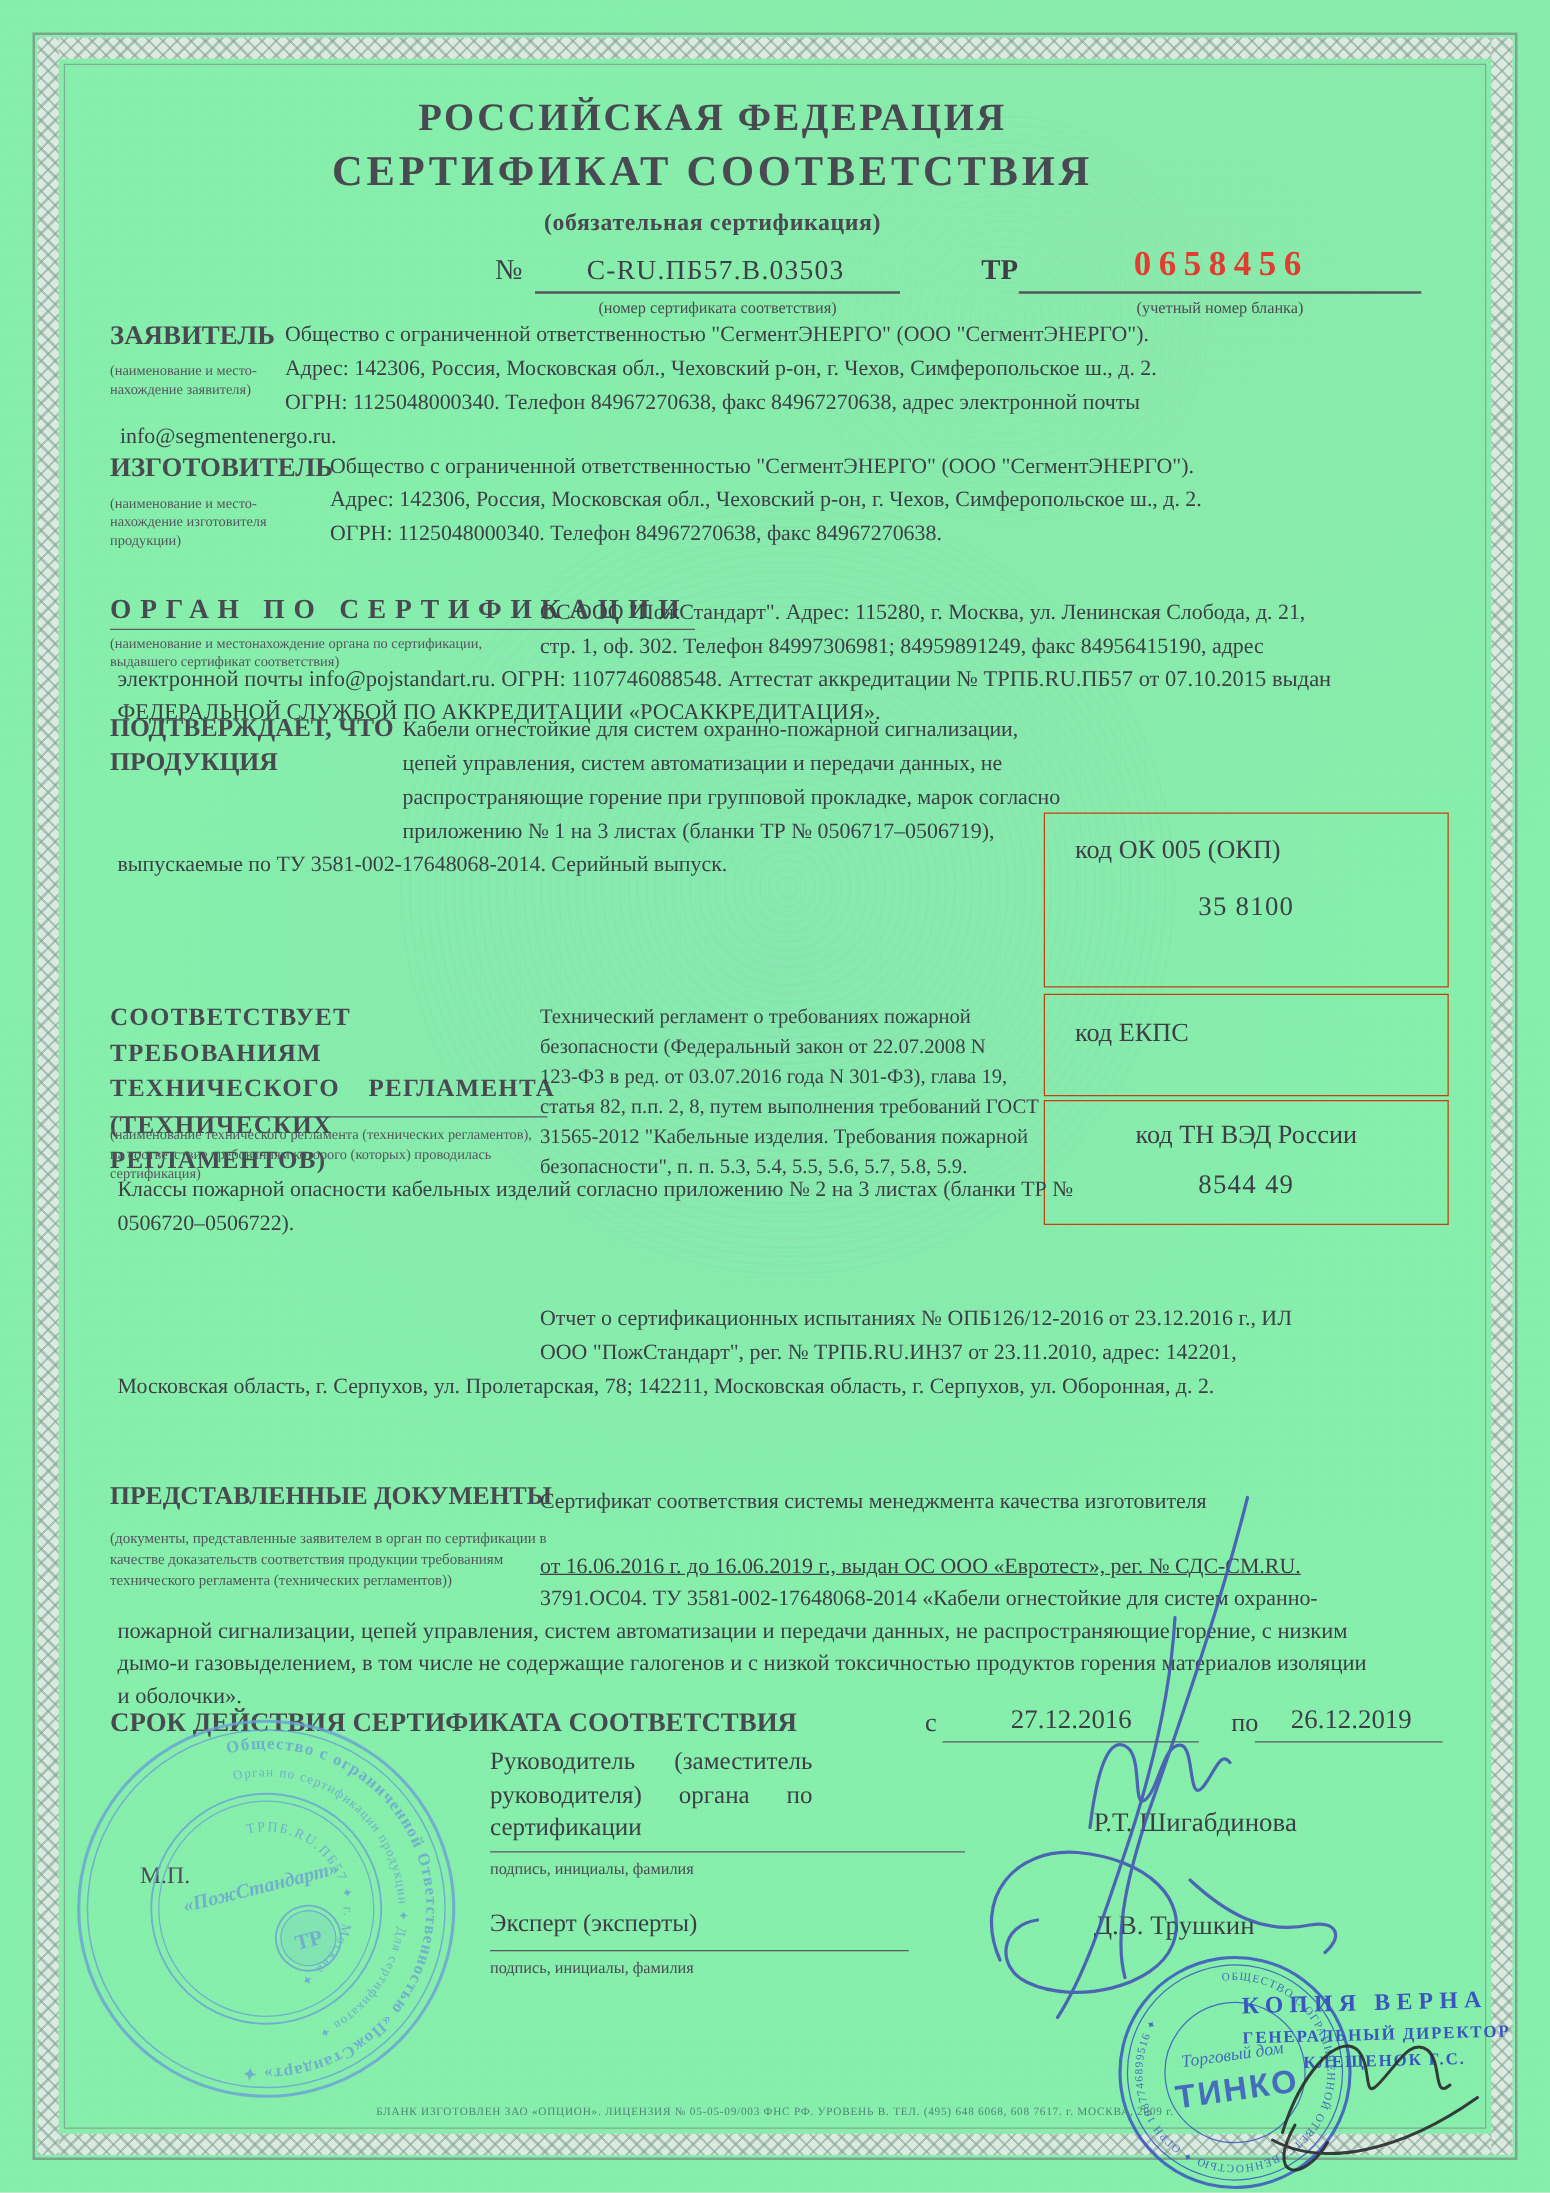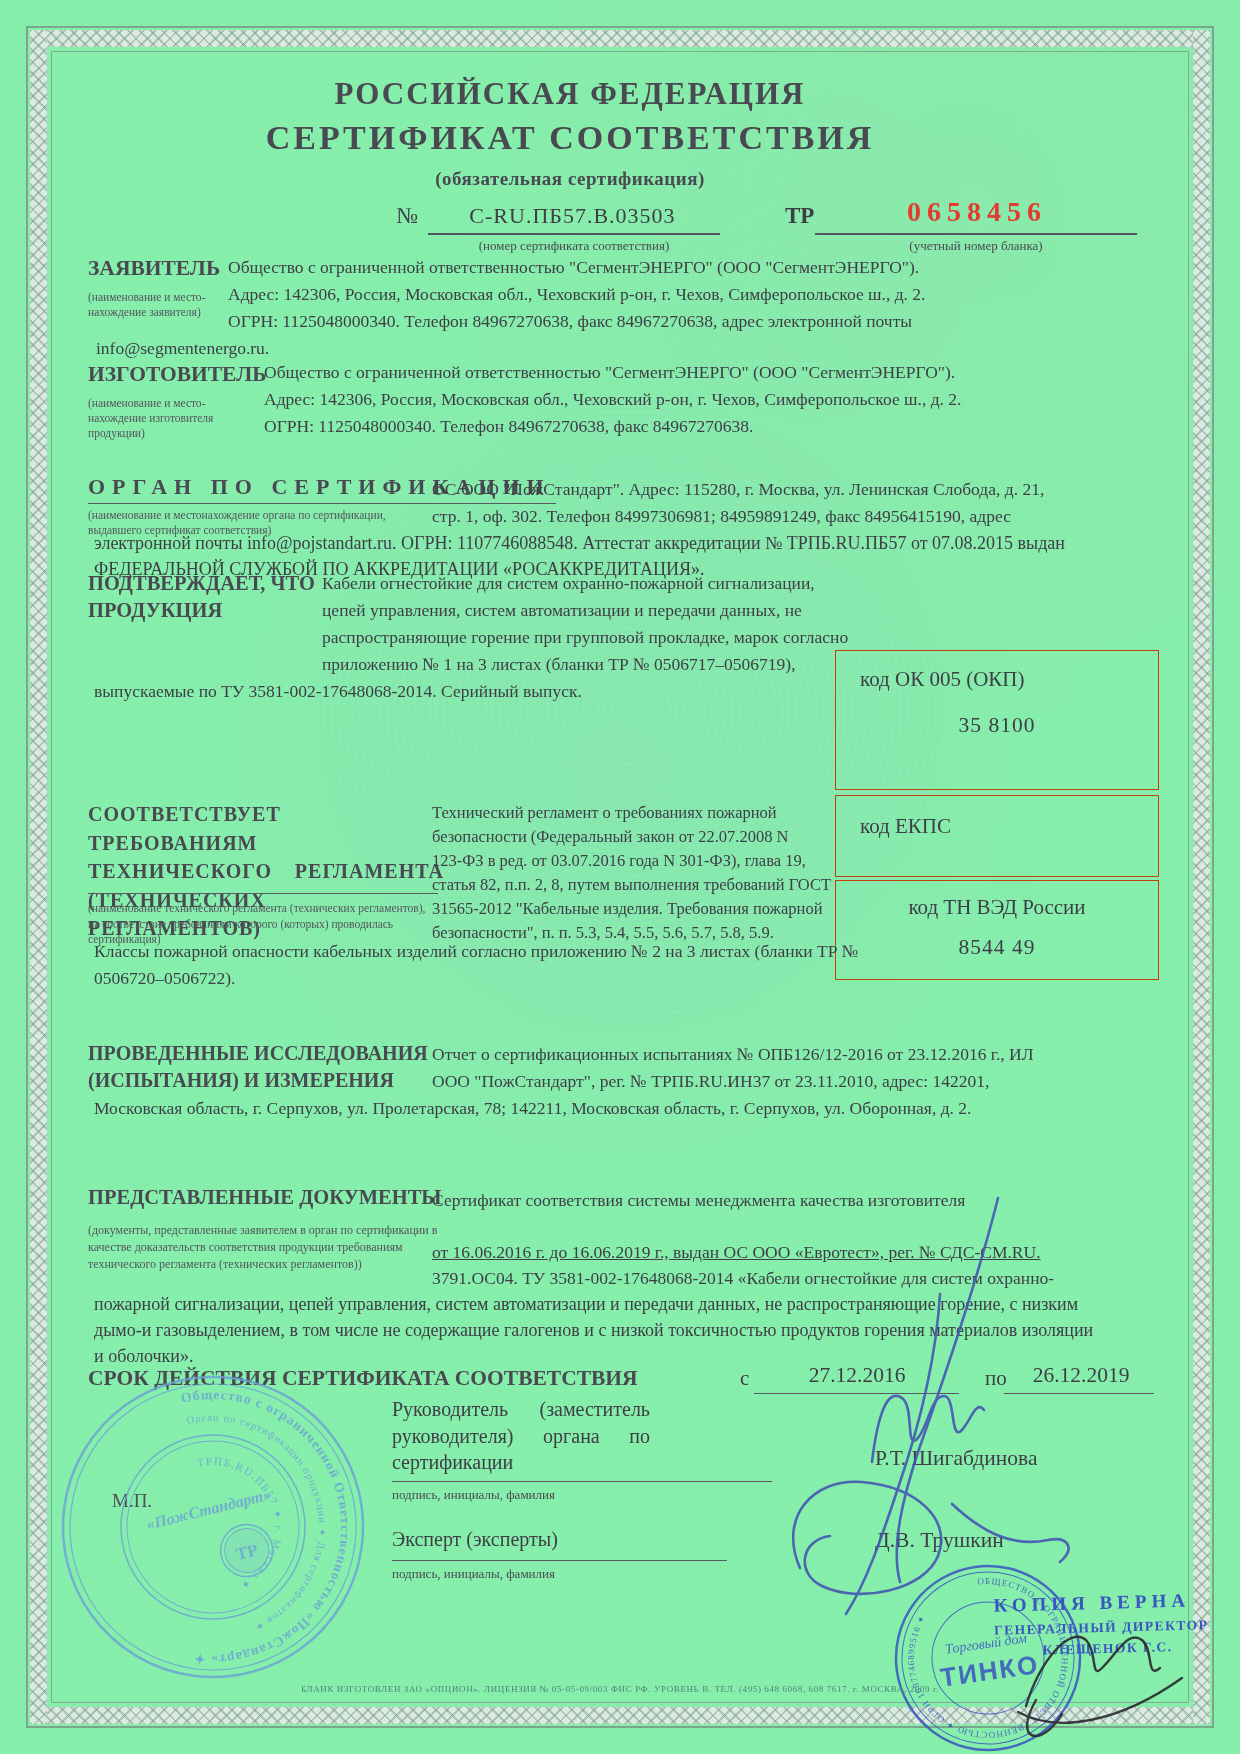--- a/index.html
+++ b/index.html
@@ -84,21 +84,21 @@
   <div class="abs sub" style="left:88px; top:396px; width:162px;">(наименование и место­нахождение изготовителя продукции)</div>
   <div class="abs t nw" style="left:264px; top:362px;">Общество с ограниченной ответственностью "СегментЭНЕРГО" (ООО "СегментЭНЕРГО").</div>
   <div class="abs t nw" style="left:264px; top:389px;">Адрес: 142306, Россия, Московская обл., Чеховский р-он, г. Чехов, Симферопольское ш., д. 2.</div>
   <div class="abs t nw" style="left:264px; top:416px;">ОГРН: 1125048000340. Телефон 84967270638, факс 84967270638.</div>
 
   <div class="abs hdg nw" style="left:88px; top:474px; font-size:22px; letter-spacing:7px;">ОРГАН ПО СЕРТИФИКАЦИИ</div>
   <div class="abs rule" style="left:88px; top:503px; width:468px;"></div>
   <div class="abs sub" style="left:88px; top:508px; width:352px;">(наименование и местонахождение органа по сертификации, выдавшего сертификат соответствия)</div>
   <div class="abs t nw" style="left:432px; top:479px;">ОС ООО "ПожСтандарт". Адрес: 115280, г. Москва, ул. Ленинская Слобода, д. 21,</div>
   <div class="abs t nw" style="left:432px; top:506px;">стр. 1, оф. 302. Телефон 84997306981; 84959891249, факс 84956415190, адрес</div>
-  <div class="abs t nw" style="left:94px; top:533px; font-size:18px;">электронной почты info@pojstandart.ru. ОГРН: 1107746088548. Аттестат аккредитации № ТРПБ.RU.ПБ57 от 07.08.2015 выдан</div>
+  <div class="abs t nw" style="left:94px; top:533px; font-size:18px;">электронной почты info@pojstandart.ru. ОГРН: 1107746088548. Аттестат аккредитации № ТРПБ.RU.ПБ57 от 07.10.2015 выдан</div>
   <div class="abs t nw" style="left:94px; top:559px; font-size:18px;">ФЕДЕРАЛЬНОЙ СЛУЖБОЙ ПО АККРЕДИТАЦИИ «РОСАККРЕДИТАЦИЯ».</div>
 
   <div class="abs hdg" style="left:88px; top:570px; width:270px; font-size:20.5px; line-height:27px;">ПОДТВЕРЖДАЕТ, ЧТО ПРОДУКЦИЯ</div>
   <div class="abs t nw" style="left:322px; top:573px;">Кабели огнестойкие для систем охранно-пожарной сигнализации,</div>
   <div class="abs t nw" style="left:322px; top:600px;">цепей управления, систем автоматизации и передачи данных, не</div>
   <div class="abs t nw" style="left:322px; top:627px;">распространяющие горение при групповой прокладке, марок согласно</div>
   <div class="abs t nw" style="left:322px; top:654px;">приложению № 1 на 3 листах (бланки ТР № 0506717–0506719),</div>
   <div class="abs t nw" style="left:94px; top:681px;">выпускаемые по ТУ 3581-002-17648068-2014. Серийный выпуск.</div>
 
   <div class="abs box" style="left:835px; top:650px; width:322px; height:138px;">
@@ -118,21 +118,20 @@
   <div class="abs sub" style="left:88px; top:901px; width:346px; line-height:15.5px;">(наименование технического регламента (технических регламентов), на соответствие требованиям которого (которых) проводилась сертификация)</div>
   <div class="abs t nw" style="left:432px; top:803px; font-size:16.5px;">Технический регламент о требованиях пожарной</div>
   <div class="abs t nw" style="left:432px; top:827px; font-size:16.5px;">безопасности (Федеральный закон от 22.07.2008 N</div>
   <div class="abs t nw" style="left:432px; top:851px; font-size:16.5px;">123-ФЗ в ред. от 03.07.2016 года N 301-ФЗ), глава 19,</div>
   <div class="abs t nw" style="left:432px; top:875px; font-size:16.5px;">статья 82, п.п. 2, 8, путем выполнения требований ГОСТ</div>
   <div class="abs t nw" style="left:432px; top:899px; font-size:16.5px;">31565-2012 "Кабельные изделия. Требования пожарной</div>
   <div class="abs t nw" style="left:432px; top:923px; font-size:16.5px;">безопасности", п. п. 5.3, 5.4, 5.5, 5.6, 5.7, 5.8, 5.9.</div>
   <div class="abs t nw" style="left:94px; top:941px;">Классы пожарной опасности кабельных изделий согласно приложению № 2 на 3 листах (бланки ТР №</div>
   <div class="abs t nw" style="left:94px; top:968px;">0506720–0506722).</div>
 
-  <div class="abs hdg" style="left:88px; top:1040px; width:372px; font-size:20px; line-height:27px;">ПРОВЕДЕННЫЕ ИССЛЕДОВАНИЯ (ИСПЫТАНИЯ) И ИЗМЕРЕНИЯ</div>
   <div class="abs t nw" style="left:432px; top:1044px;">Отчет о сертификационных испытаниях № ОПБ126/12-2016 от 23.12.2016 г., ИЛ</div>
   <div class="abs t nw" style="left:432px; top:1071px;">ООО "ПожСтандарт", рег. № ТРПБ.RU.ИН37 от 23.11.2010, адрес: 142201,</div>
   <div class="abs t nw" style="left:94px; top:1098px;">Московская область, г. Серпухов, ул. Пролетарская, 78; 142211, Московская область, г. Серпухов, ул. Оборонная, д. 2.</div>
 
   <div class="abs hdg nw" style="left:88px; top:1186px; font-size:20.5px;">ПРЕДСТАВЛЕННЫЕ ДОКУМЕНТЫ</div>
   <div class="abs sub" style="left:88px; top:1222px; width:352px; font-size:12px; line-height:17px;">(документы, представленные заявителем в орган по сертификации в качестве доказательств соответствия продукции требованиям технического регламента (технических регламентов))</div>
   <div class="abs t nw" style="left:432px; top:1190px;">Сертификат соответствия системы менеджмента качества изготовителя</div>
   <div class="abs t nw" style="left:432px; top:1242px;text-decoration:underline;">от 16.06.2016 г. до 16.06.2019 г., выдан ОС ООО «Евротест», рег. № СДС-СМ.RU.</div>
   <div class="abs t nw" style="left:432px; top:1268px;">3791.ОС04. ТУ 3581-002-17648068-2014 «Кабели огнестойкие для систем охранно-</div>
   <div class="abs t nw" style="left:94px; top:1294px; font-size:18px;">пожарной сигнализации, цепей управления, систем автоматизации и передачи данных, не распространяющие горение, с низким</div>

